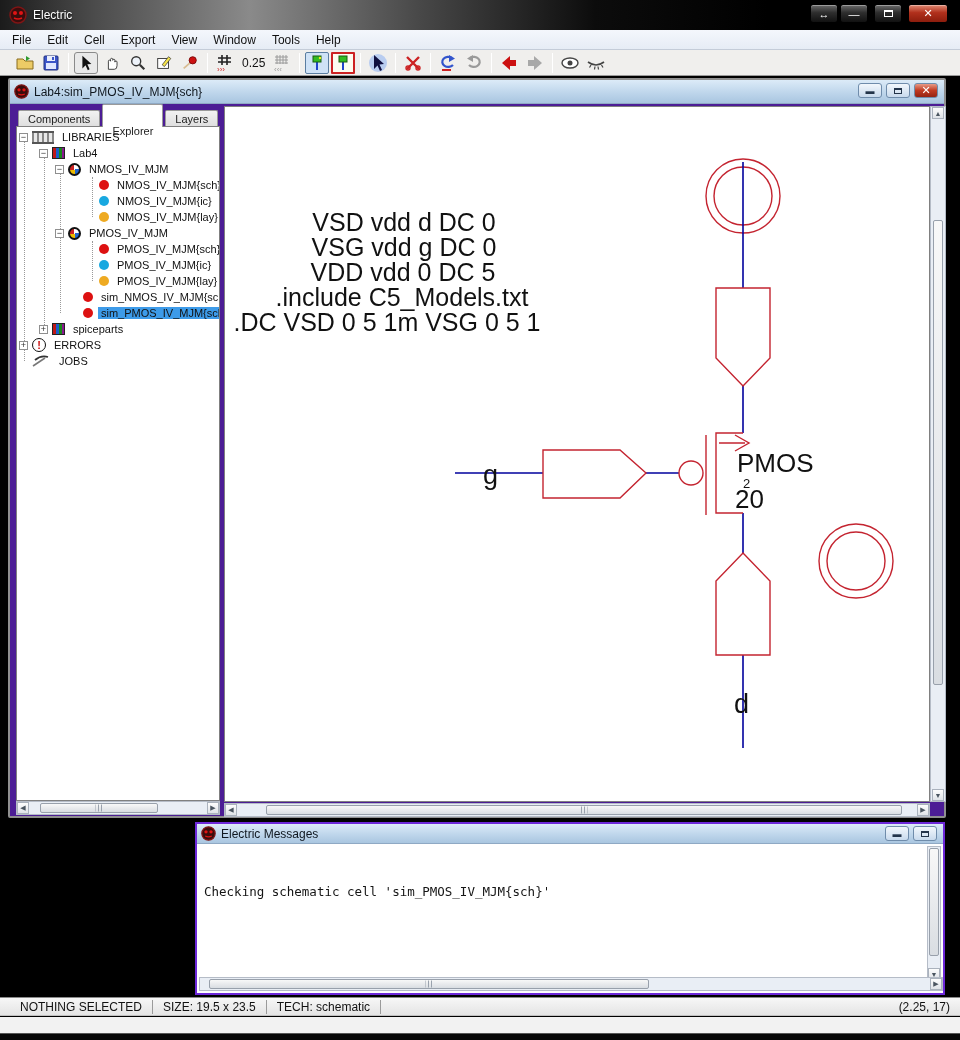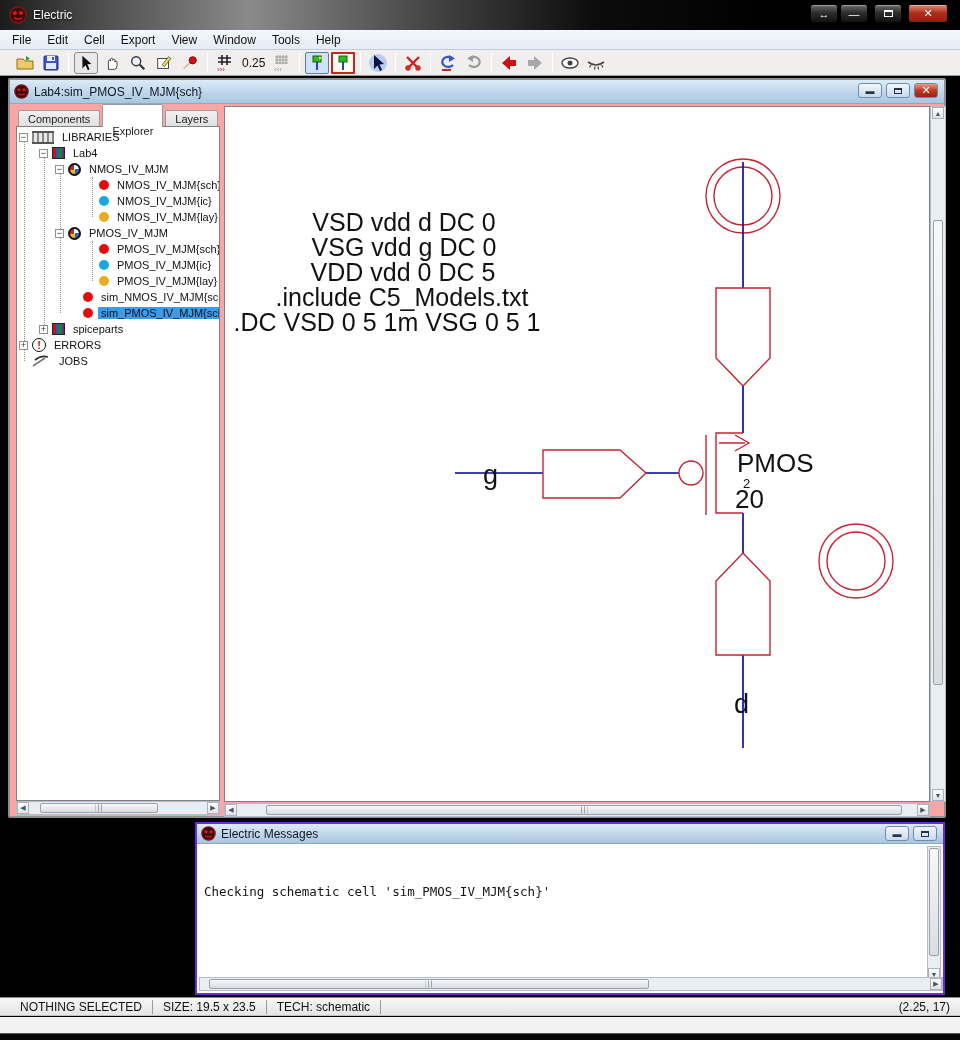--- a/index.html
+++ b/index.html
@@ -29,21 +29,21 @@
   #toolbar { left:0; top:50px; width:960px; height:26px; background:#f0efed;
     border-bottom:1px solid #9a9a9a; display:flex; align-items:center; padding-left:12px; }
   .tbi { width:24px; height:22px; display:flex; align-items:center; justify-content:center; margin:0 1px; }
   .tbi.boxed { border:1px solid #8a8a8a; border-radius:3px; background:#e9e9e9; }
   .tbi.boxed-blue { border:1px solid #5a7da0; border-radius:2px; background:#cfe2f6; }
   .tbi.boxed-red { border:2px solid #cc2222; border-radius:1px; background:#fdfdf0; }
   .tbsep { width:1px; height:20px; background:#b9b9b9; border-right:1px solid #fff; margin:0 4px; }
   .tb-num { font-size:12px; color:#111; padding:0 4px; }
 
   
-  #editwin { left:8px; top:78px; width:938px; height:740px; background:#fca5a5;
+  #editwin { left:8px; top:78px; width:938px; height:740px; background:#4c1d95;
     border:2px solid #8f8f8f; border-radius:2px; }
   .subtitle { position:absolute; left:0; top:0; right:0; height:24px;
     background:linear-gradient(#dcebf8,#bcd4ea 60%,#a9c6e0); border-bottom:1px solid #8fa9c4;
     display:flex; align-items:center; font-size:12px; color:#101820; }
   .subtitle .app-icon { width:15px; height:15px; margin:0 5px 0 4px; }
   .sbtns { position:absolute; top:3px; display:flex; gap:4px; }
   .sbtn { width:24px; height:15px; border:1px solid #6f8cab; border-radius:3px;
     background:linear-gradient(#f2f7fc,#c8daed); color:#23344a; font-size:9px;
     display:flex; align-items:center; justify-content:center; }
   .sbtn.close { background:linear-gradient(#e89a86,#c03a22 50%,#952312); color:#fff; font-size:11px; }

